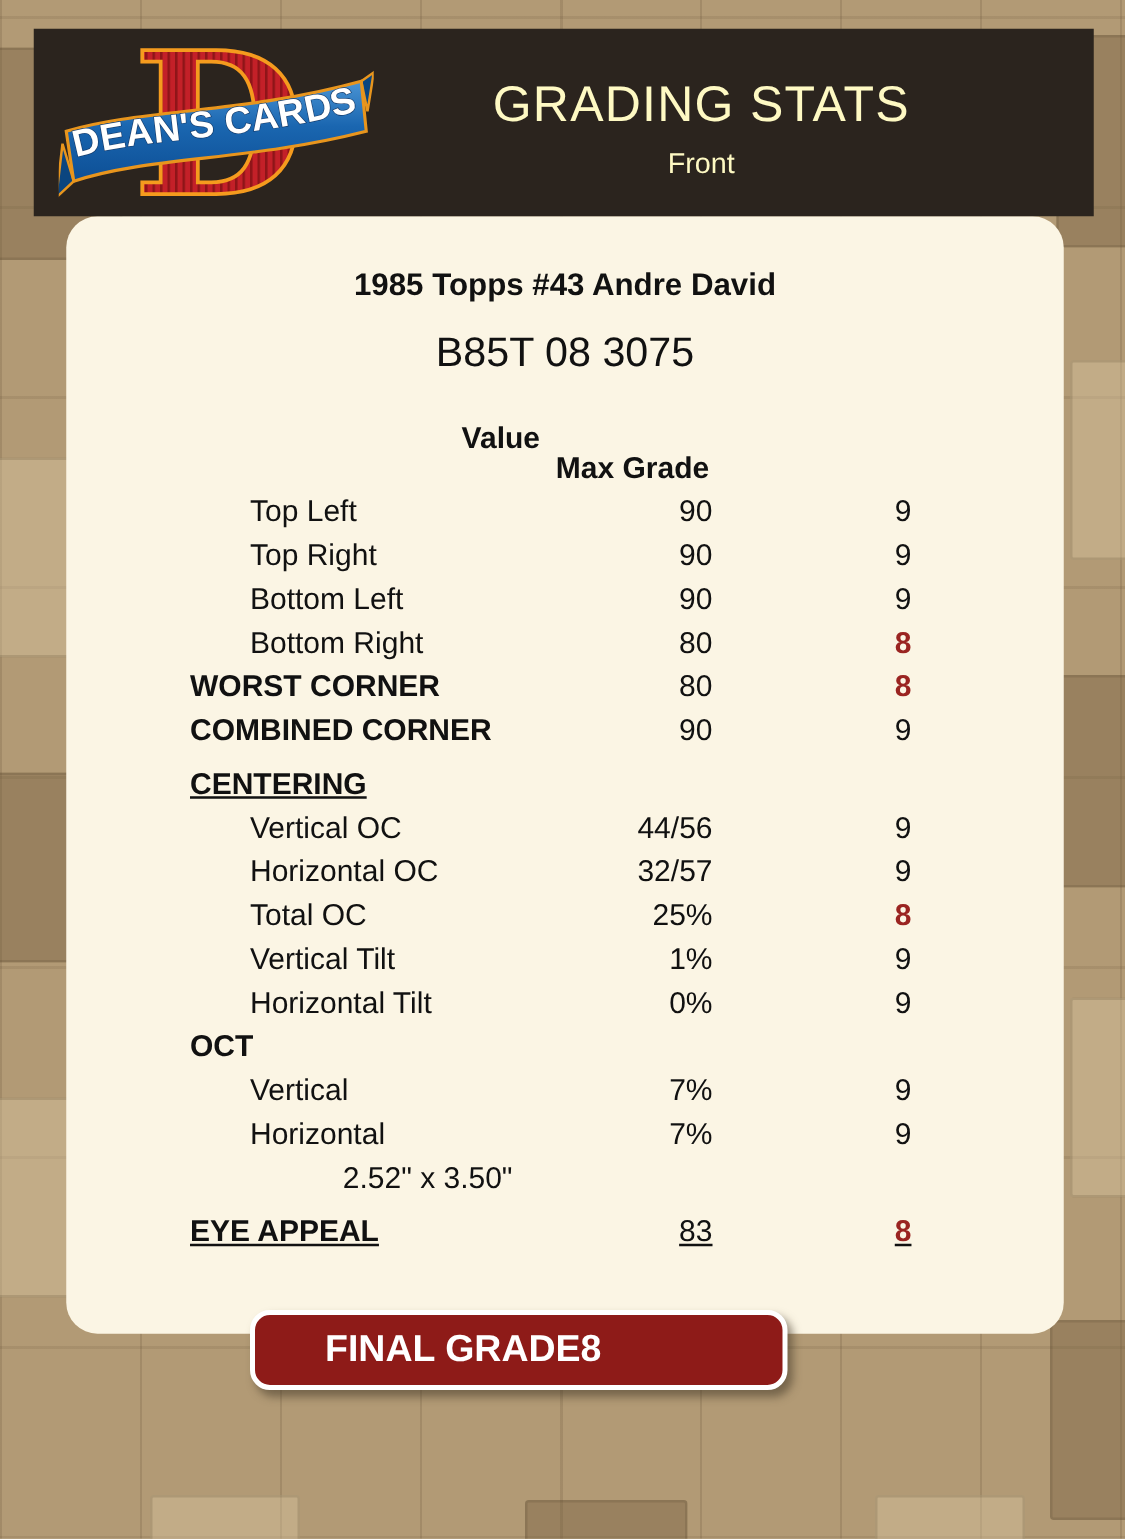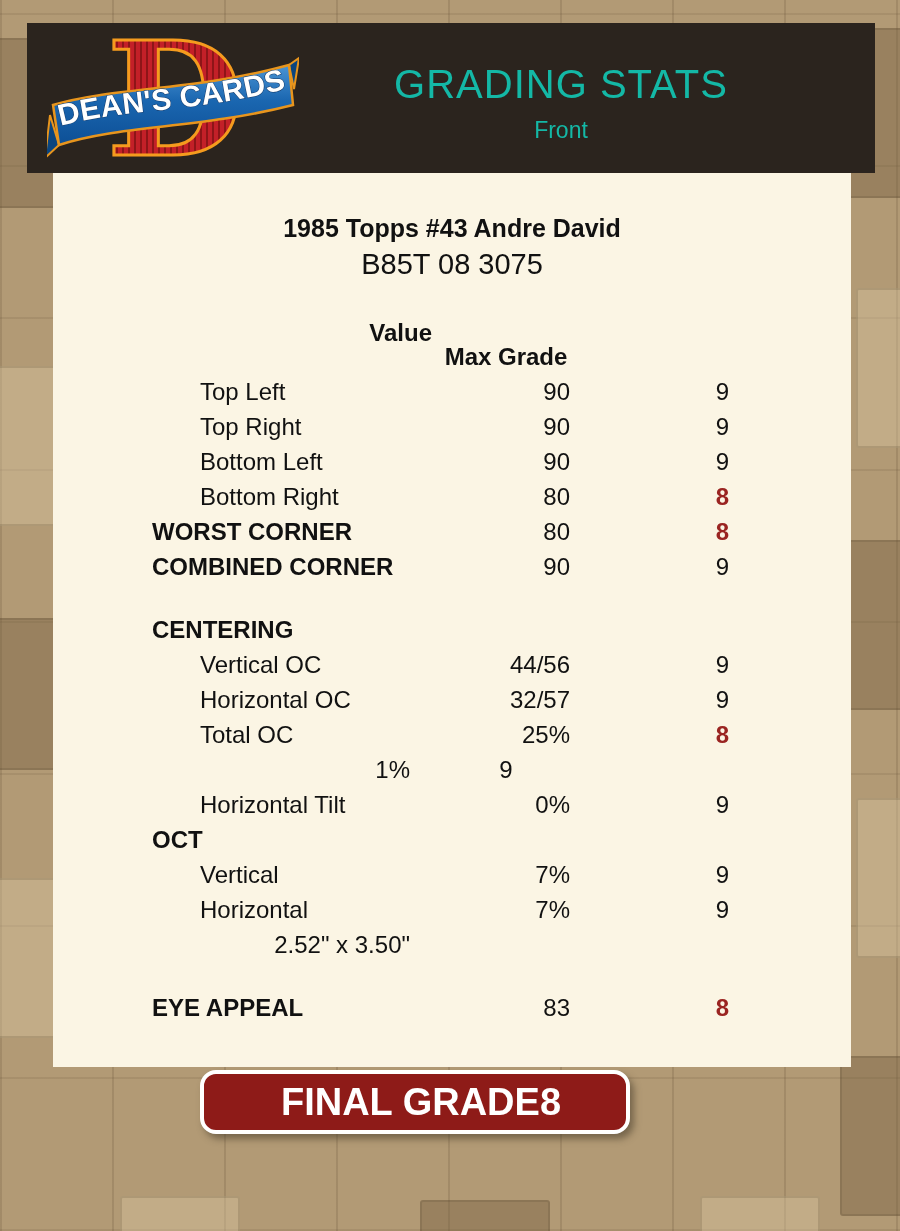--- a/index.html
+++ b/index.html
@@ -27,52 +27,52 @@
   .bgcard{position:absolute;border:2px solid rgba(80,62,40,.18);border-radius:3px;}
   .bgcard.dark{background:rgba(116,92,62,.40);}
   .bgcard.light{background:rgba(220,202,166,.38);}
   
   .header{
     position:absolute;left:27px;top:23px;width:848px;height:150px;
     background:var(--header-bg);z-index:2;display:flex;
   }
   .logo-wrap{width:265px;position:relative;flex:none;}
   .logo-wrap svg{position:absolute;left:20px;top:8px;}
-  .header-text{flex:1;text-align:center;color:#14b8a6;padding-top:39px;padding-right:45px;}
+  .header-text{flex:1;text-align:center;color:#fef9c3;padding-top:39px;padding-right:45px;}
   .header-title{font-size:40px;line-height:1.1;letter-spacing:1px;}
   .header-sub{font-size:23px;margin-top:11px;}
   
   .card{
     position:absolute;left:53px;top:173px;width:798px;height:894px;
-    background:var(--card-bg);z-index:1;color:#111;
+    background:var(--card-bg);z-index:1;color:#111;border-radius:25px;
   }
   .card-title{margin-top:40px;text-align:center;font-weight:bold;font-size:25px;line-height:30px;}
-  .card-serial{margin-top:6px;text-align:center;font-size:29px;line-height:30px;}
+  .card-serial{margin-top:24px;text-align:center;font-size:33px;line-height:30px;}
   
   .gtable{margin:36px 0 0 99px;width:691px;font-size:24px;}
   .trow{display:grid;grid-template-columns:258px 160px 273px;line-height:35px;}
-  .trow.gap{margin-top:28px;}
+  .trow.gap{margin-top:8px;text-decoration:underline;}
   .cell{white-space:nowrap;}
   .cell.label{text-align:left;}
   .trow.section .cell.label, .trow.thead .cell.label{font-weight:bold;}
   .trow.item .cell.label{padding-left:48px;}
   .cell.value{text-align:right;}
   .trow.thead .cell.value{transform:translateX(22px);font-weight:bold;}
   .cell.max{text-align:center;padding-left:32px;}
   .trow.thead .cell.max{font-weight:bold;margin-top:24px;}
   .cell.max.red{color:var(--accent-red);font-weight:bold;}
   
   .final-grade{
     margin:45px 0 0 147px;width:430px;height:64px;
     background:var(--button-red);
     border:4px solid #ffffff;border-radius:16px;
     box-shadow:4px 5px 7px rgba(70,58,42,.55);
-    display:flex;align-items:center;justify-content:center;
+    display:flex;align-items:center;justify-content:flex-start;
     padding:0 44px 0 56px;
-    color:#fff;font-weight:bold;font-size:38px;cursor:pointer;
+    color:#fff;font-weight:bold;font-size:30px;cursor:pointer;
   }
 </style>
 </head>
 <body>
 
 <div class="bg">
   <div class="bgcard dark" style="left:-22px;top:38px;width:120px;height:170px;"></div>
   <div class="bgcard light" style="left:-4px;top:366px;width:110px;height:160px;"></div>
   <div class="bgcard dark" style="left:-14px;top:618px;width:104px;height:152px;"></div>
   <div class="bgcard light" style="left:-4px;top:878px;width:110px;height:160px;"></div>
@@ -174,20 +174,21 @@
         <div class="trow item">
           <div class="cell label">Total OC</div>
           <div class="cell value">25%</div>
           <div class="cell max red">8</div>
         </div>
         <div class="trow section">
           <div class="cell value"></div>
           <div class="cell max"></div>
         </div>
         <div class="trow item">
+          <div class="cell label">Vertical Tilt</div>
           <div class="cell value">1%</div>
           <div class="cell max">9</div>
         </div>
         <div class="trow item">
           <div class="cell label">Horizontal Tilt</div>
           <div class="cell value">0%</div>
           <div class="cell max">9</div>
         </div>
         <div class="trow section">
           <div class="cell label">OCT</div>

